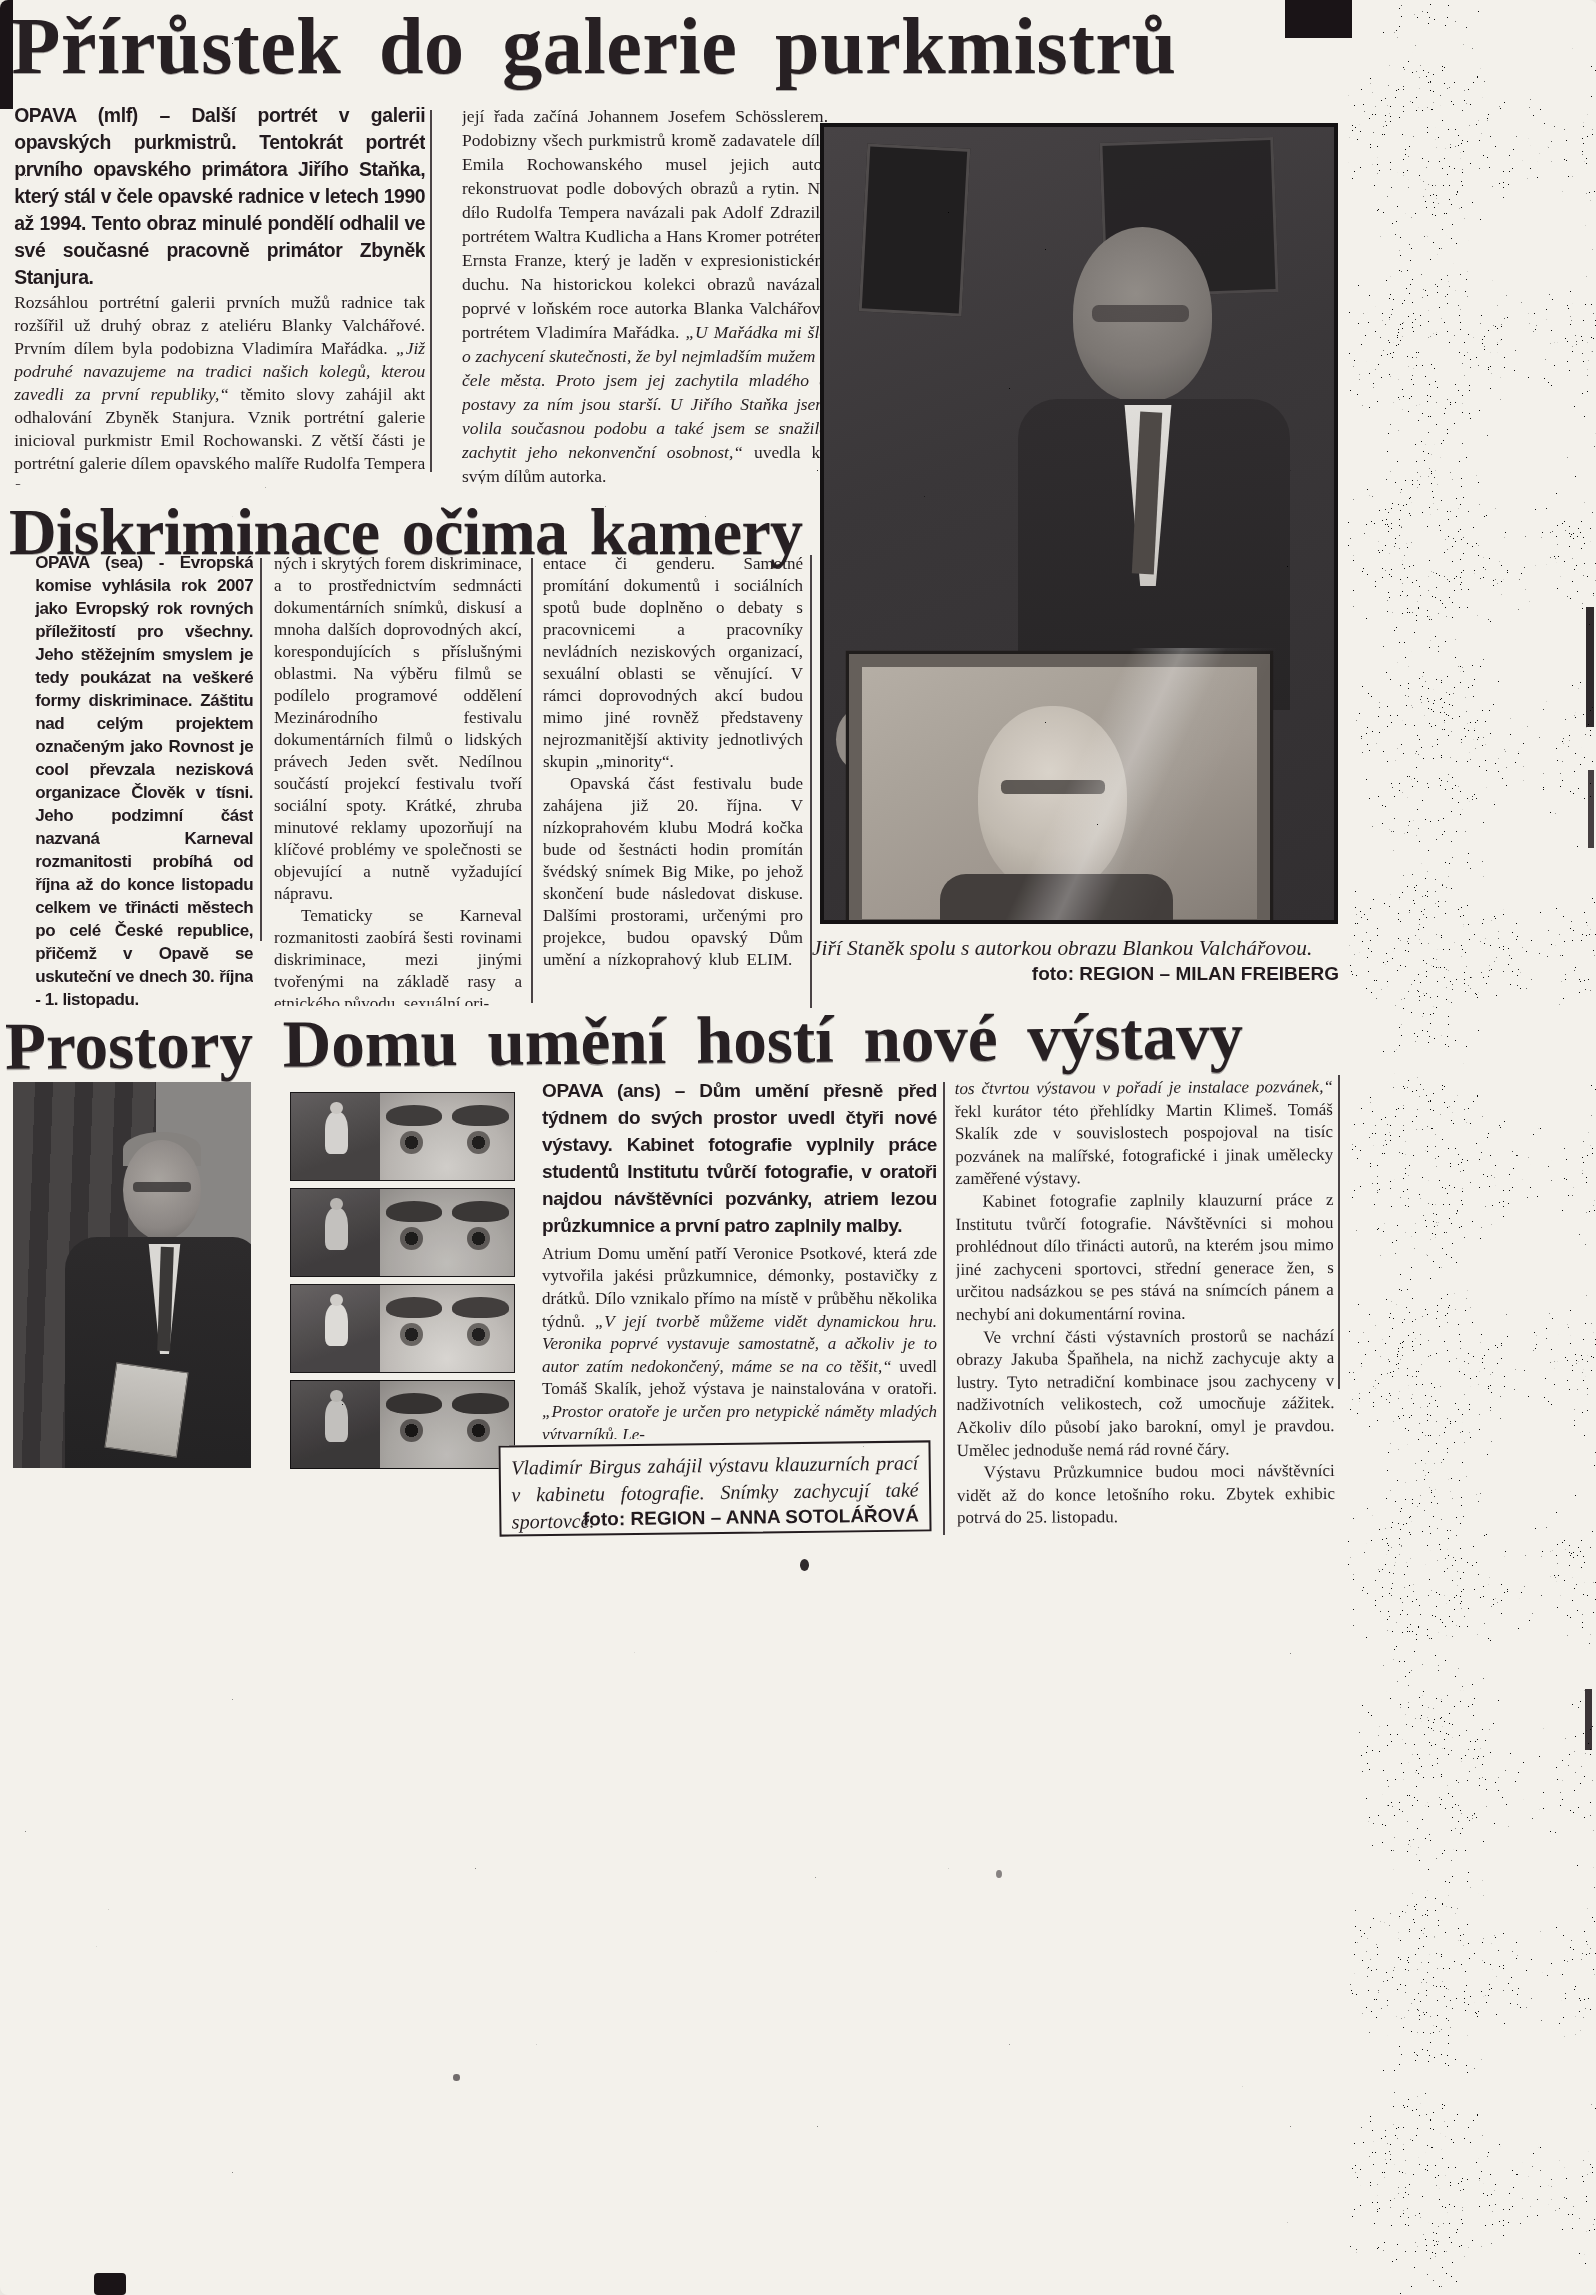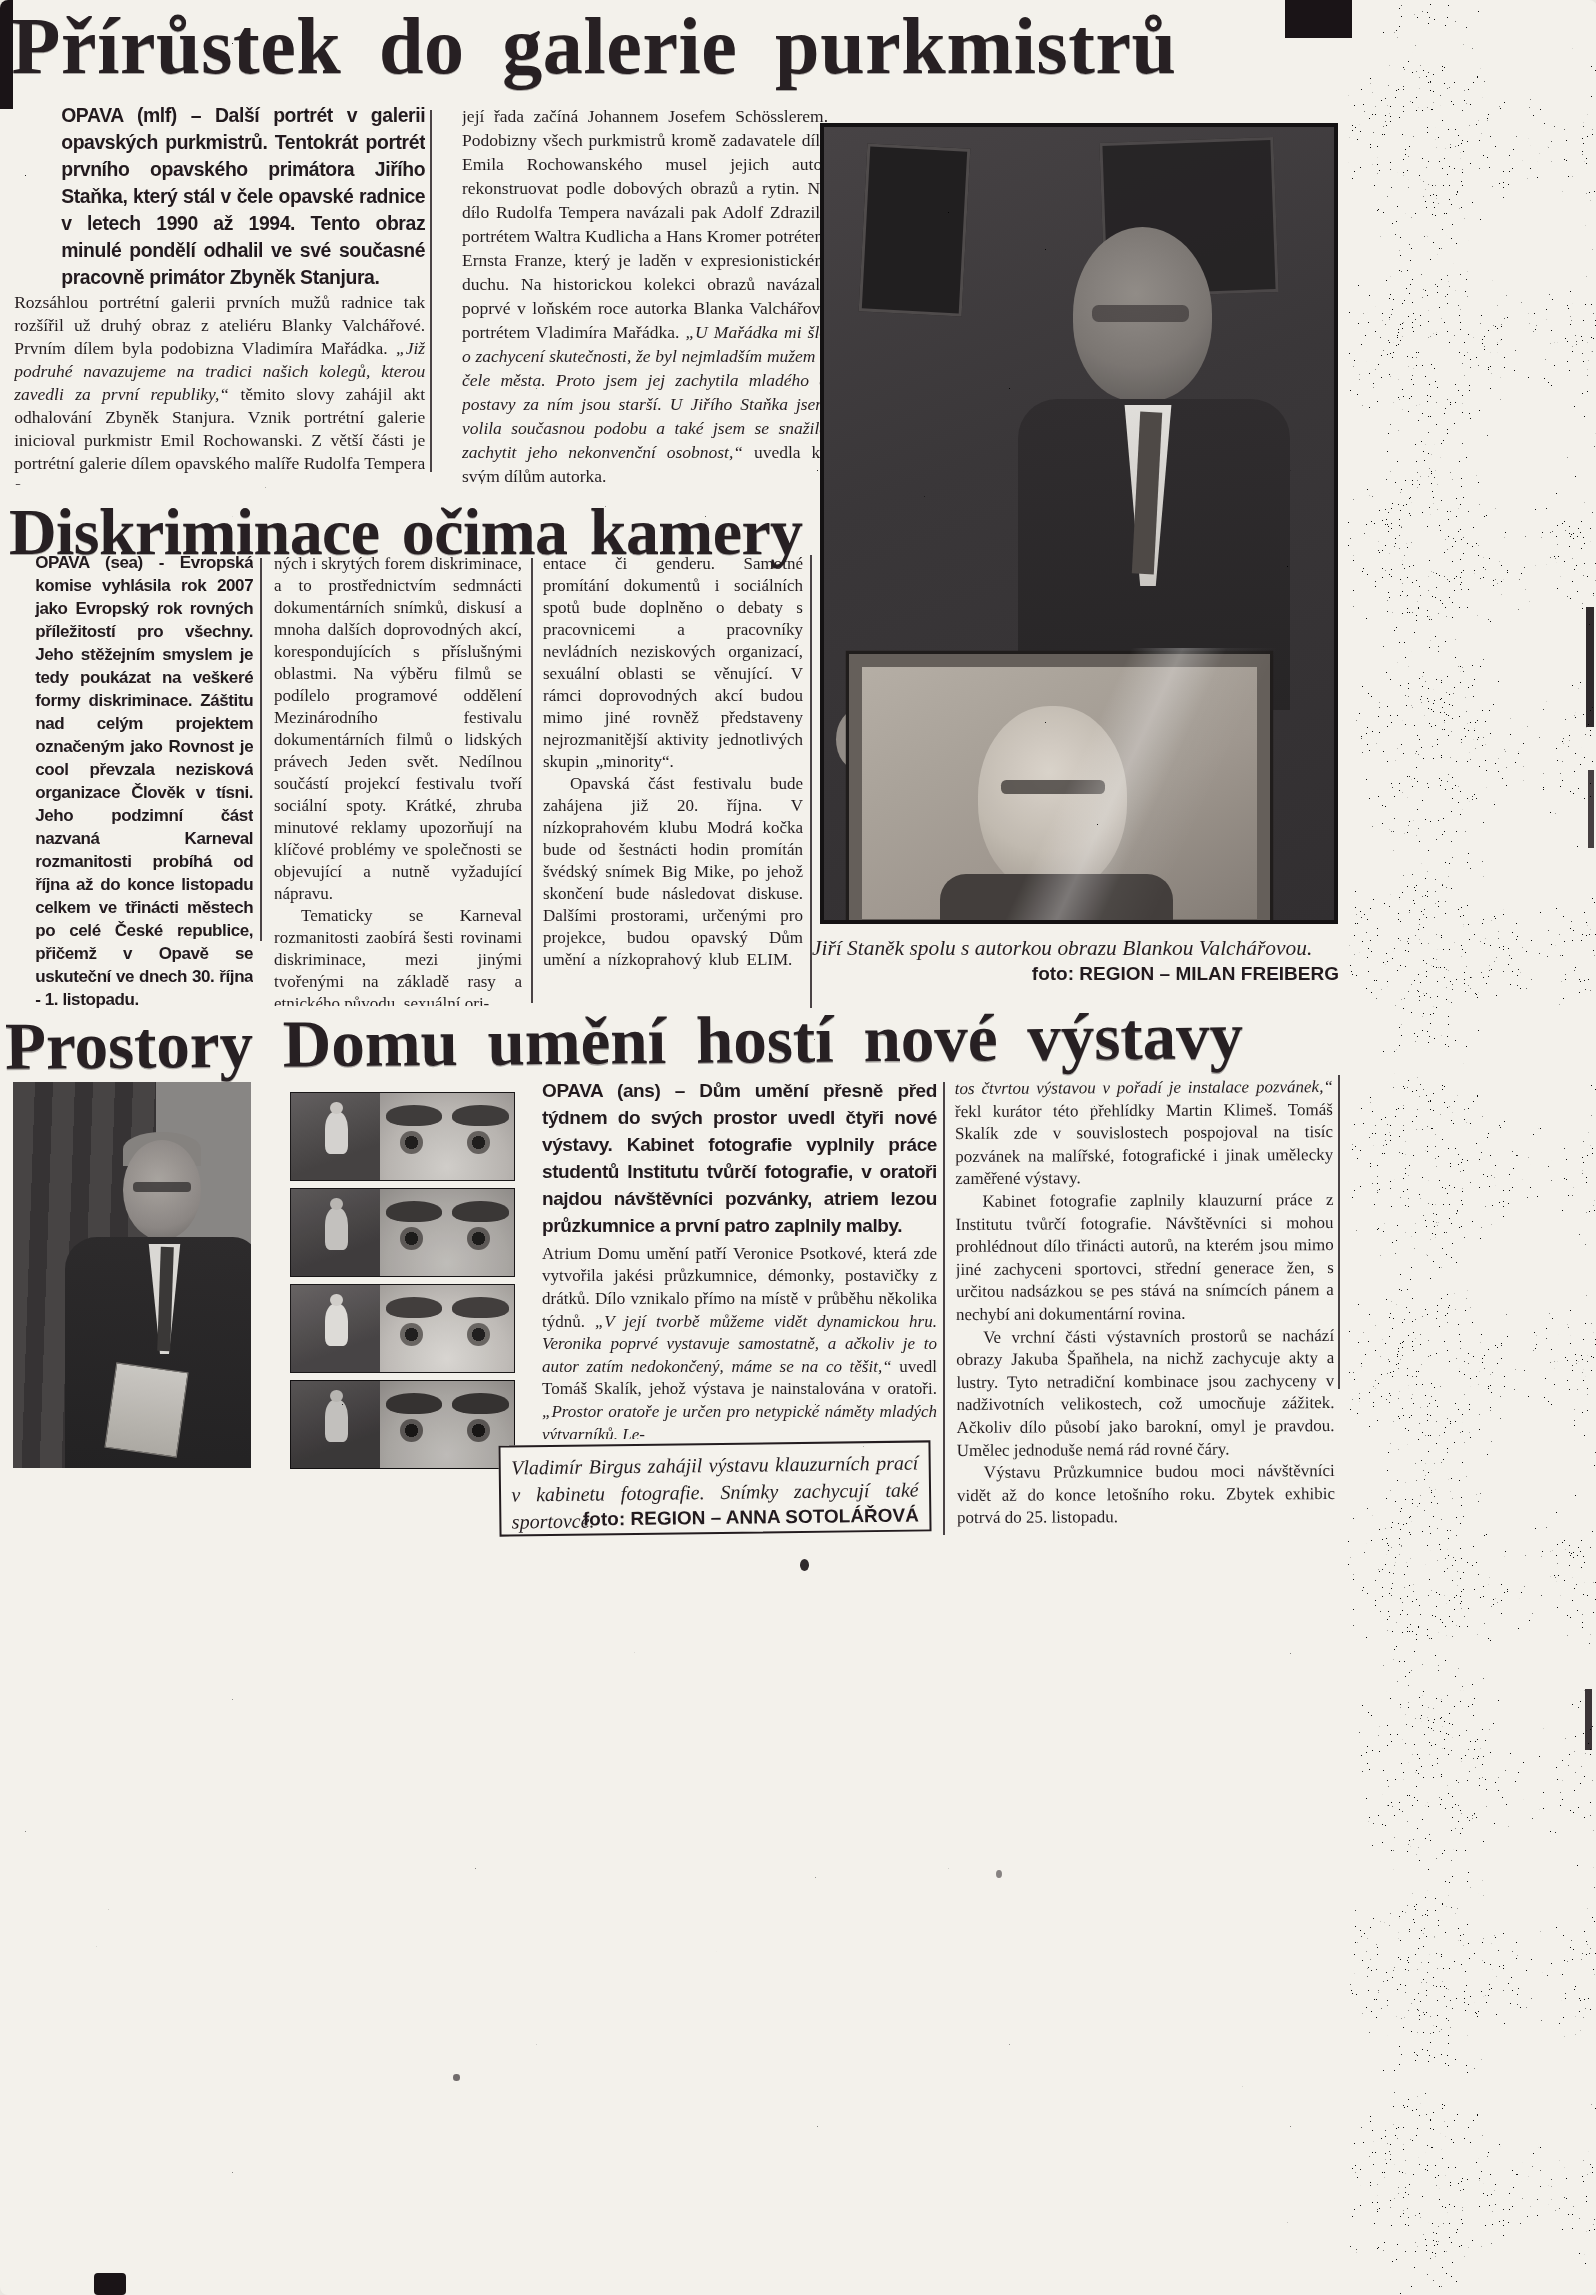--- a/index.html
+++ b/index.html
@@ -14,21 +14,21 @@
   #h3{left:5.2px;top:1002px;width:1342px;font-size:67px;word-spacing:13px;transform:rotate(-0.5deg);}
   
   .col{overflow:hidden;text-align:justify;}
   .lead{font-family:"Liberation Sans",sans-serif;font-weight:700;letter-spacing:-0.4px;color:#221a1e;}
   .roman{color:#241d20;}
   .it{font-style:italic;}
   p.par{margin:0;}
   p.ind{text-indent:27px;}
   
   #a1c1{left:14.2px;top:102px;width:411px;height:383px;}
-  #a1c1 .lead{font-size:19.4px;line-height:27px;margin-left:47px;}
+  #a1c1 .lead{font-size:19.4px;line-height:27px;}
   #a1c1 .roman{font-size:17.5px;line-height:23px;}
   #a1c2{left:462px;top:104px;width:366px;height:380px;font-size:17.5px;line-height:24px;}
   .vrule{background:#2c2428;width:1.9px;opacity:.85;}
   #r1{left:430px;top:110px;height:362px;}
   
   #a2c1{left:14.2px;top:551px;width:239px;height:457px;}
   #a2c1 .lead{font-size:17px;line-height:23px;margin-left:21px;}
   #a2c1 .roman{font-size:17.5px;line-height:26px;word-spacing:9px;margin-top:6.5px;}
   #a2c2{left:274px;top:553px;width:248px;height:453px;font-size:17px;line-height:22px;}
   #a2c3{left:543px;top:553px;width:260px;height:453px;font-size:17px;line-height:22px;word-spacing:3.2px;}

